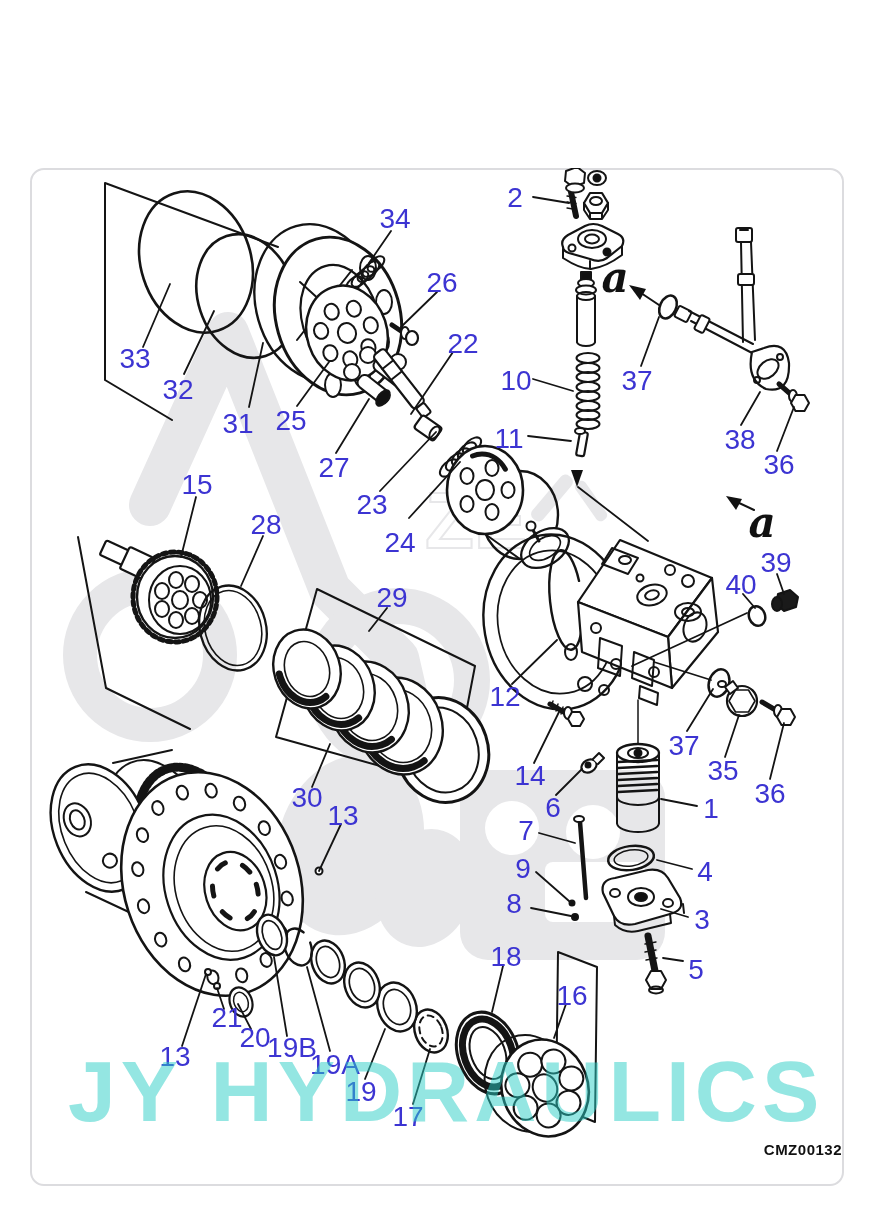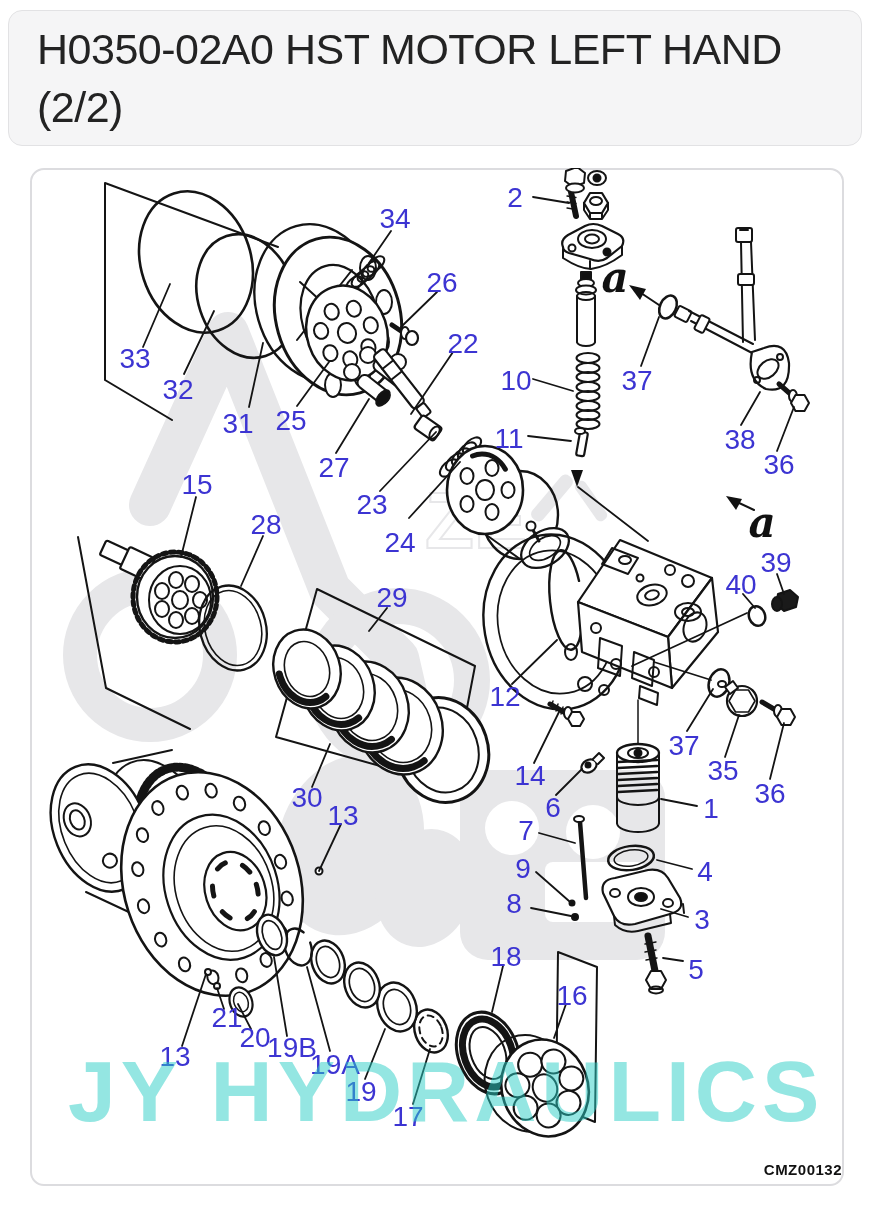--- a/index.html
+++ b/index.html
@@ -15,33 +15,29 @@
             line-height:1;white-space:nowrap;letter-spacing:-2px;pointer-events:none;}
   
   #diagram-card{position:absolute;left:30px;top:168px;width:814px;height:1018px;background:#fff;
                 border:2px solid #dcdcdf;border-radius:14px;box-sizing:border-box;z-index:1;overflow:hidden;}
   #art-svg{position:absolute;left:30px;top:168px;width:814px;height:1018px;z-index:3;}
   
   #brand-wm{position:absolute;left:68px;top:1016px;z-index:8;font-size:86px;font-weight:bold;
             line-height:1;letter-spacing:5px;white-space:nowrap;pointer-events:none;margin-top:32px;}
   
   #code{position:absolute;left:742px;top:1141px;width:100px;text-align:right;z-index:4;
-        font-size:15px;font-weight:bold;color:#111;letter-spacing:0.5px;margin-top:20px;}
+        font-size:15px;font-weight:bold;color:#111;letter-spacing:0.5px;}
   .lbl{font-family:"Liberation Sans",sans-serif;font-size:28px;}
   .amark{font-family:"DejaVu Serif",serif;font-style:italic;font-weight:600;font-size:42px;fill:#111;}
 </style>
 </head>
 <body>
 
 <div id="stage">
 
-  <div id="header-card">
-    <div class="title" style="color: rgb(35, 35, 35);">H0350-02A0 HST MOTOR LEFT HAND</div>
-    <div class="title" style="color: rgb(35, 35, 35);">(2/2)</div>
-  </div>
 
 
   <div id="diagram-card"></div>
 
   <svg id="art-svg" viewBox="30 168 814 1018">
 
     <g fill="none" stroke="#e7e7e9">
       <path d="M150,505 L228,333 L330,590 L398,658 L422,762" stroke-width="42" stroke-linejoin="round" stroke-linecap="round"></path>
       <circle cx="150" cy="655" r="70" stroke-width="34"></circle>
       <circle cx="398" cy="680" r="74" stroke-width="36"></circle>

